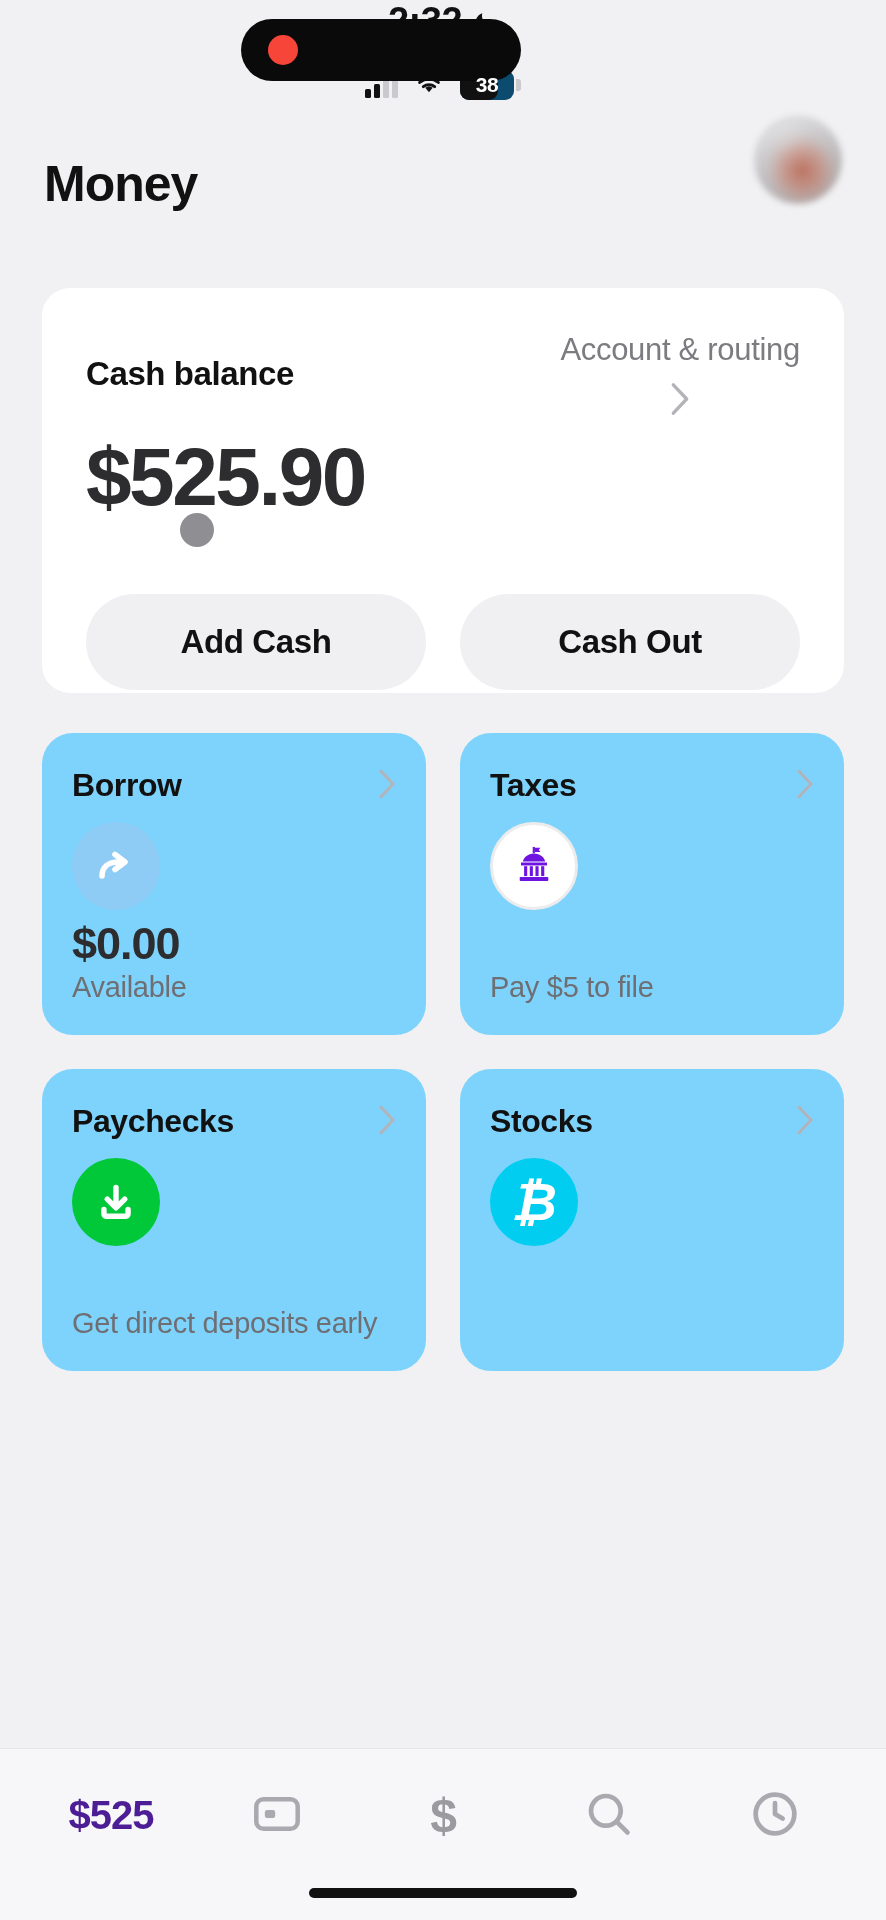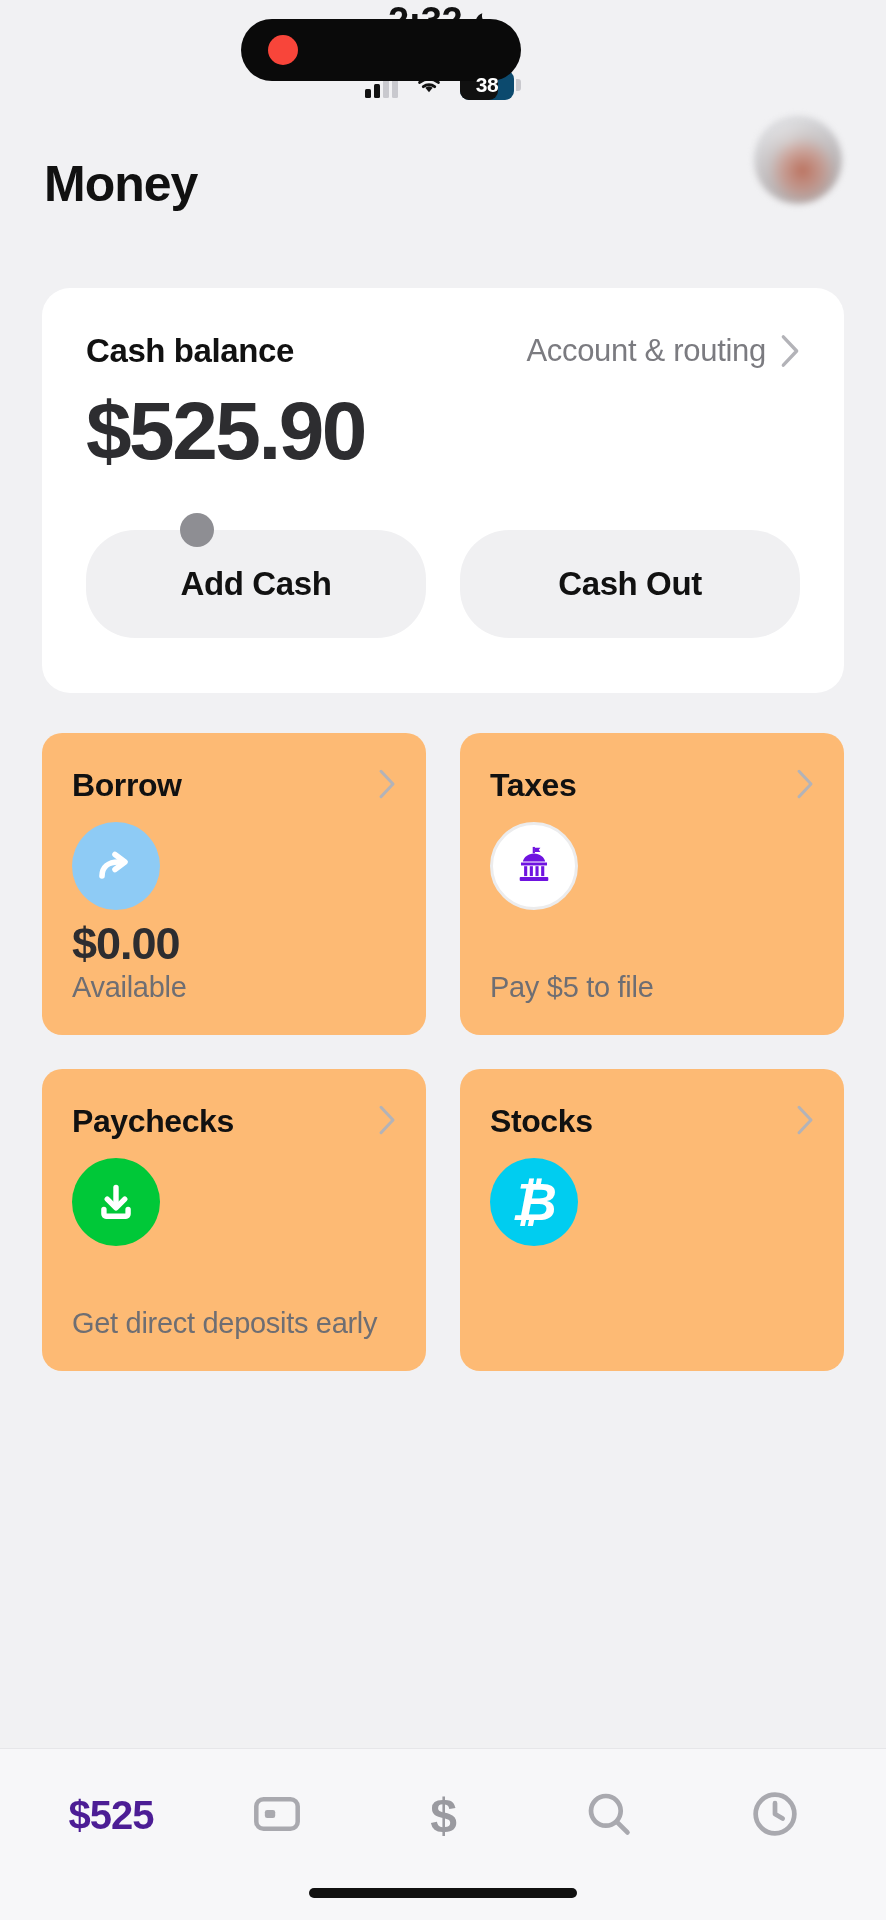--- a/index.html
+++ b/index.html
@@ -77,41 +77,41 @@
     position:absolute; top:228px; left:0; width:886px; height:1522px;
   }
 
   
   .balance-card {
     position:absolute; left:42px; top:60px; width:802px; height:405px;
     background:#fff; border-radius:28px; padding:44px 44px 0 44px;
   }
   .bal-top { display:flex; align-items:center; justify-content:space-between; }
   .bal-label { font-size:33px; font-weight:700; color:#111; letter-spacing:-0.4px; }
-  .bal-link { display:flex; align-items:center; gap:14px; }
+  .bal-link { display:flex; align-items:center; gap:14px;flex-direction:column; }
   .bal-link-text { font-size:31px; color:#7b7b80; letter-spacing:-0.3px; }
   .chev { display:block; }
   .bal-amount {
     margin-top:14px; font-size:82px; font-weight:700; color:#2d2d30; letter-spacing:-2.5px;
   }
   .bal-actions { display:flex; gap:34px; margin-top:52px; }
   .pill-btn {
-    flex:1; height:108px; background:#f0f0f2; border-radius:49px; border:none;
+    flex:1; height:96px; background:#f0f0f2; border-radius:49px; border:none;
     display:flex; align-items:center; justify-content:center;
     font-family:"Liberation Sans", sans-serif;
-    font-size:33px; font-weight:700; color:#111; letter-spacing:-0.4px;
+    font-size:33px; font-weight:700; color:#111; letter-spacing:-0.4px;margin-top:18px;
   }
 
   
   .grid {
     position:absolute; left:42px; top:505px; width:802px;
     display:flex; flex-wrap:wrap; gap:34px;
   }
   .tile {
-    width:384px; height:302px; background:#fdba74; border-radius:20px;
+    width:384px; height:302px; background:#7dd3fc; border-radius:31px;
     padding:34px 30px 30px 30px;
     display:flex; flex-direction:column; position:relative;
   }
   .tile-head { display:flex; align-items:center; justify-content:space-between; }
   .tile-title { font-size:32px; font-weight:700; color:#111; letter-spacing:-0.4px; }
   .tile-icon-wrap { margin-top:18px; }
   .circle-icon {
     width:88px; height:88px; border-radius:50%;
     display:flex; align-items:center; justify-content:center;
   }

